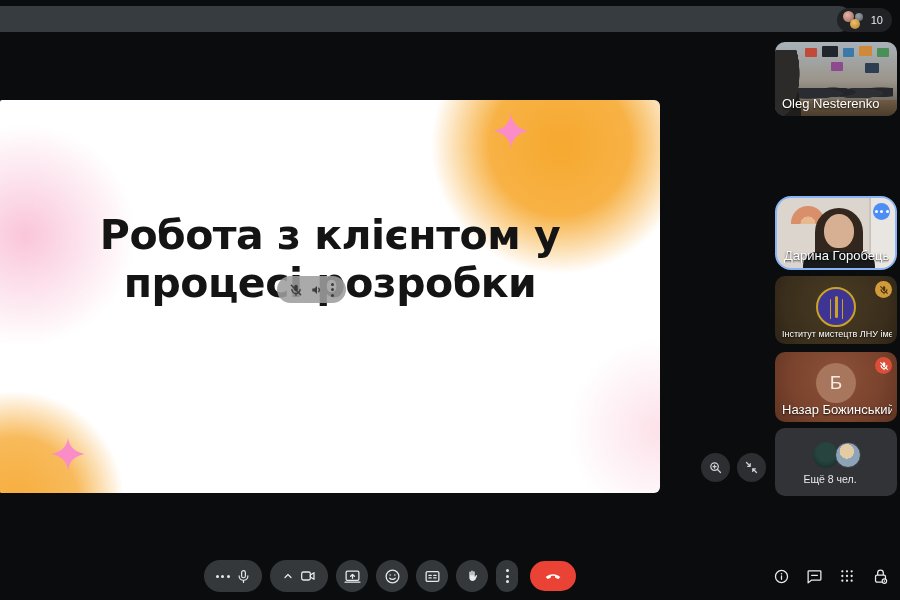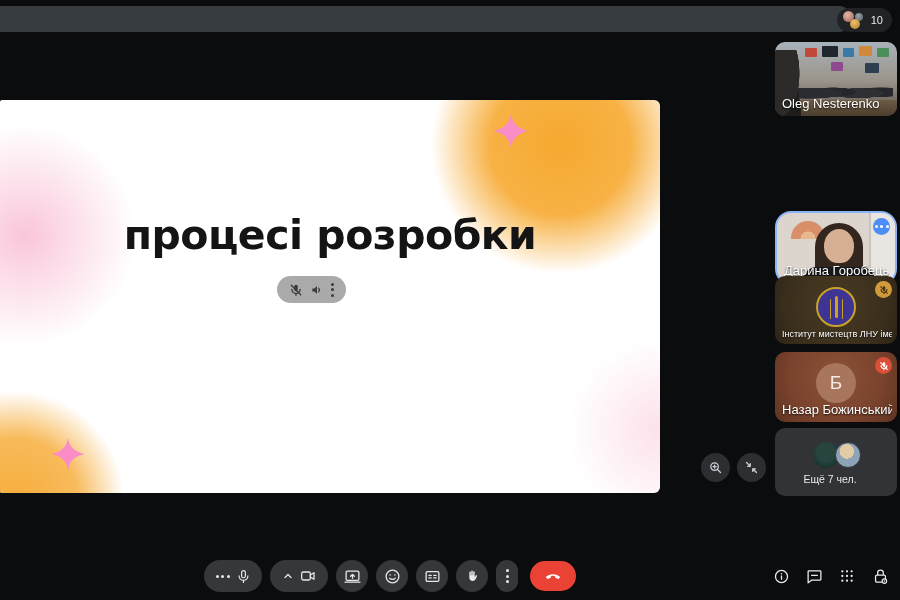--- a/index.html
+++ b/index.html
@@ -80,21 +80,21 @@
                  radial-gradient(ellipse at 65% 60%, #2e3034 0 26%, transparent 28%),
                  radial-gradient(ellipse at 88% 55%, #26282c 0 26%, transparent 28%); }
   .t1 .desks { position:absolute; left:0; bottom:0; width:122px; height:16px;
       background:linear-gradient(180deg,#6e5b44,#4b3d2c); }
 
   .t2 { top:122px; height:68px; background:radial-gradient(circle at 50% 30%, #8d7852 0%, #6b5838 55%, #463722 100%); }
   .avatar-photo { position:absolute; left:44px; top:12px; width:34px; height:34px;
       border-radius:50%; border:1.5px solid #e9e3d8;
       background:radial-gradient(circle at 50% 32%, #e6d4bd 0 26%, #b7c9d8 27% 58%, #55616e 59% 100%); }
 
-  .t3 { top:196px; height:74px; background:#dbd5ce; border:2px solid #8ab4f8; border-radius:16px;margin-top:15px; }
+  .t3 { top:196px; height:74px; background:#dbd5ce; border:2px solid #8ab4f8; border-radius:16px; }
   .t3 .door { position:absolute; right:0; top:0; width:26px; height:74px; background:#e9e6e1;
       border-left:2px solid #c9c4bd; }
   .t3 .fan { position:absolute; left:14px; top:8px; width:34px; height:18px;
       border-radius:34px 34px 0 0; background:radial-gradient(circle at 50% 100%, #e8b88f 0 30%, #d98f6a 31% 70%, #c97a55 100%); }
   .t3 .hair { position:absolute; left:38px; top:10px; width:48px; height:62px;
       border-radius:24px 24px 8px 8px; background:#33261e; }
   .t3 .face { position:absolute; left:47px; top:16px; width:30px; height:34px;
       border-radius:50% 50% 46% 46%; background:#d7b093; }
   .t3 .body { position:absolute; left:26px; top:54px; width:72px; height:20px;
       border-radius:14px 14px 0 0; background:#191a1c; }
@@ -163,20 +163,21 @@
           <path fill="currentColor" d="M12 1q1 9 11 11-10 2-11 11-1-9-11-11 10-2 11-11z"></path>
         </svg>
     </span>
     <span class="sparkle sp2">
       <svg width="36" height="36" viewBox="0 0 24 24">
           <path fill="currentColor" d="M12 1q1 9 11 11-10 2-11 11-1-9-11-11 10-2 11-11z"></path>
         </svg>
     </span>
 
     <h1 class="slide-title">
+      <span>Робота з клієнтом у</span>
       <span>процесі розробки</span>
     </h1>
 
 
     <div class="overlay-pill">
       <svg width="14" height="14" viewBox="0 0 24 24" fill="none" stroke="currentColor" stroke-width="2.4" stroke-linecap="round">
         <rect x="9" y="3" width="6" height="11" rx="3" fill="currentColor" stroke="none"></rect>
         <path d="M5 11a7 7 0 0 0 14 0M12 18v3M4 4l16 16"></path>
       </svg>
       <svg width="14" height="14" viewBox="0 0 24 24" fill="none" stroke="currentColor" stroke-width="2.2" stroke-linecap="round">
@@ -258,21 +259,21 @@
       </svg>
     </span>
     <span class="tile-name">Назар Божинський</span>
   </div>
 
   <div class="tile t6">
     <div class="pair">
       <i class="pa pa1"></i>
         <i class="pa pa2"></i>
     </div>
-    <span class="tile-name more-label">Ещё 7 чел.</span>
+    <span class="tile-name more-label">Ещё 8 чел.</span>
   </div>
 
   <div class="toolbar">
     <div class="ctl pill">
       <span class="dots-h">
           <i class="dot"></i>
           <i class="dot"></i>
           <i class="dot"></i>
         </span>
       <svg width="15" height="15" viewBox="0 0 24 24" fill="none" stroke="currentColor" stroke-width="1.9" stroke-linecap="round">

